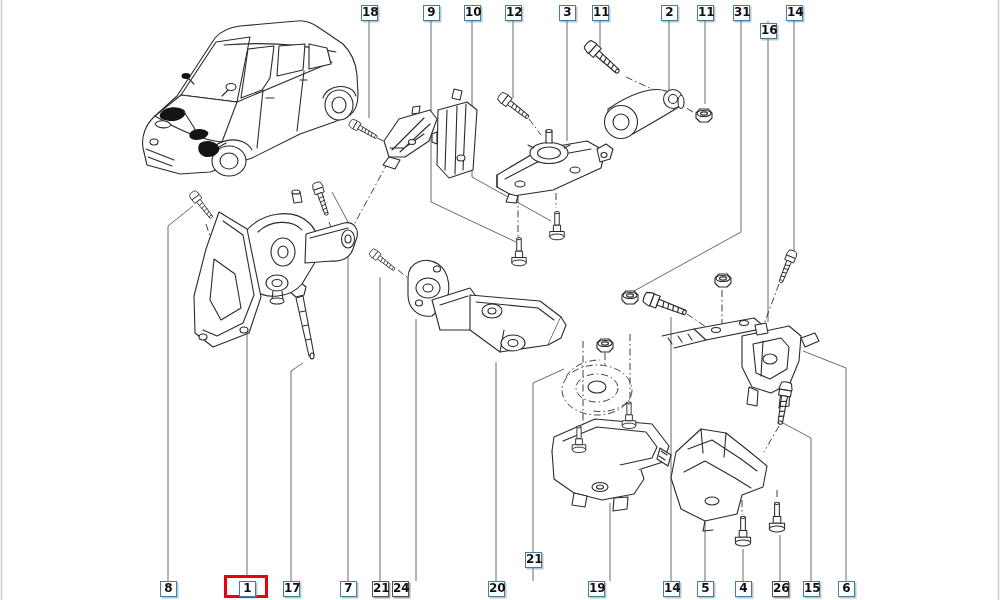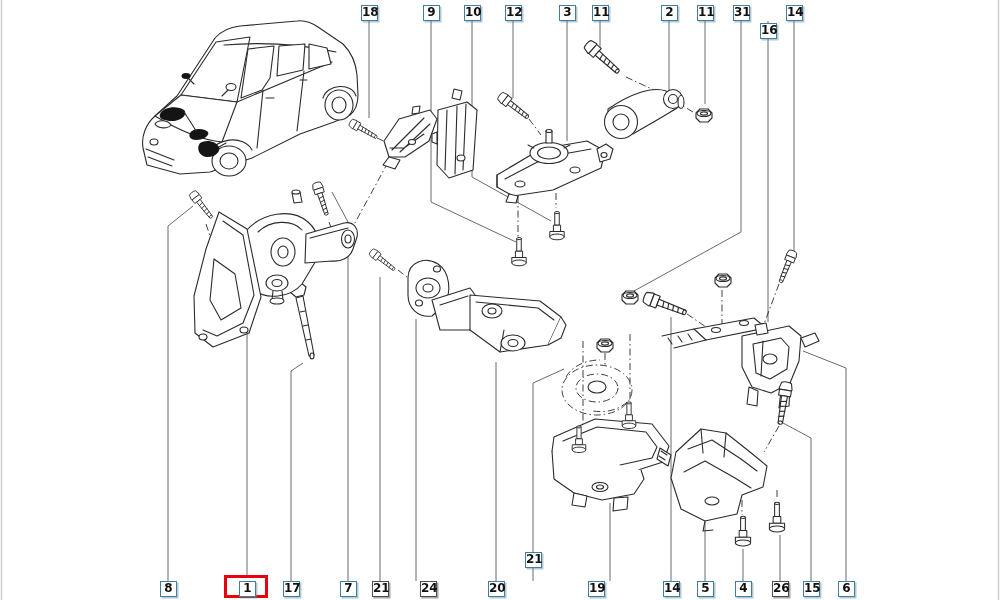--- a/index.html
+++ b/index.html
@@ -266,21 +266,21 @@
   <div class="co" style="left:697px;top:5px">11</div>
   <div class="co" style="left:733px;top:5px">31</div>
   <div class="co" style="left:760px;top:23px">16</div>
   <div class="co" style="left:786px;top:5px">14</div>
 
   <div class="co" style="left:160px;top:581px">8</div>
   <div class="co" style="left:239px;top:581px">1</div>
   <div class="co" style="left:283px;top:581px">17</div>
   <div class="co" style="left:340px;top:581px">7</div>
   <div class="co dark" style="left:372px;top:581px">21</div>
-  <div class="co dark" style="left:420px;top:581px">24</div>
+  <div class="co dark" style="left:392px;top:581px">24</div>
   <div class="co" style="left:488px;top:581px">20</div>
   <div class="co" style="left:525px;top:552px">21</div>
   <div class="co" style="left:588px;top:581px">19</div>
   <div class="co" style="left:663px;top:581px">14</div>
   <div class="co" style="left:697px;top:581px">5</div>
   <div class="co" style="left:735px;top:581px">4</div>
   <div class="co dark" style="left:772px;top:581px">26</div>
   <div class="co" style="left:803px;top:581px">15</div>
   <div class="co" style="left:838px;top:581px">6</div>
 

